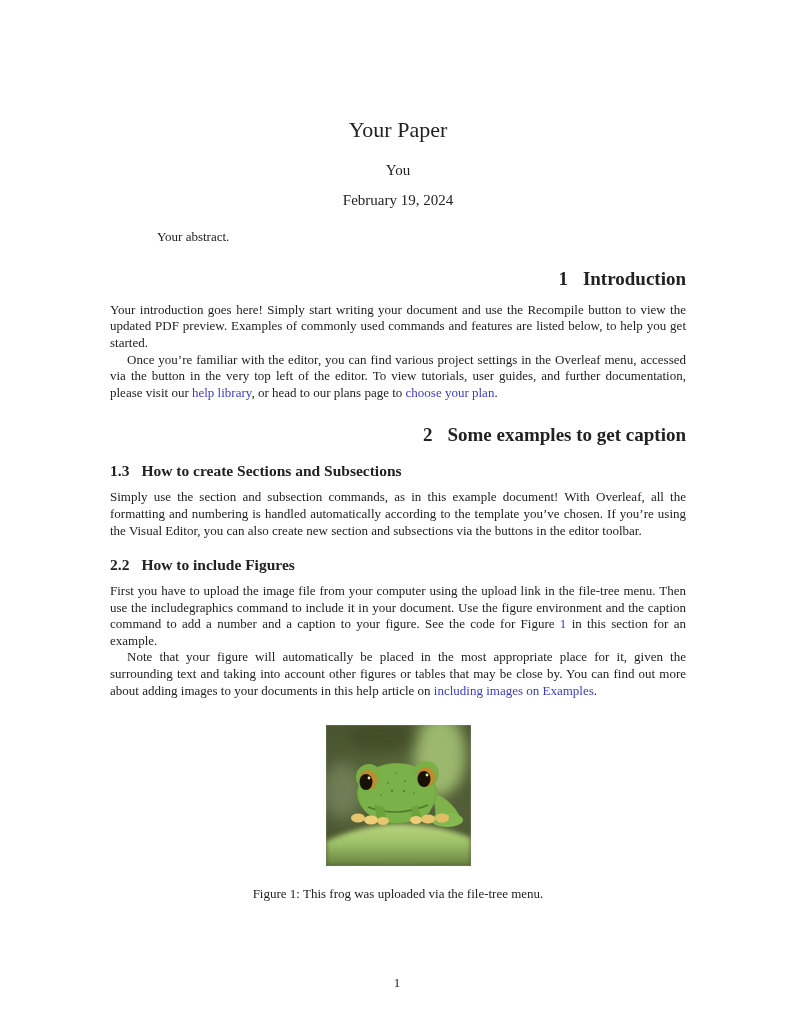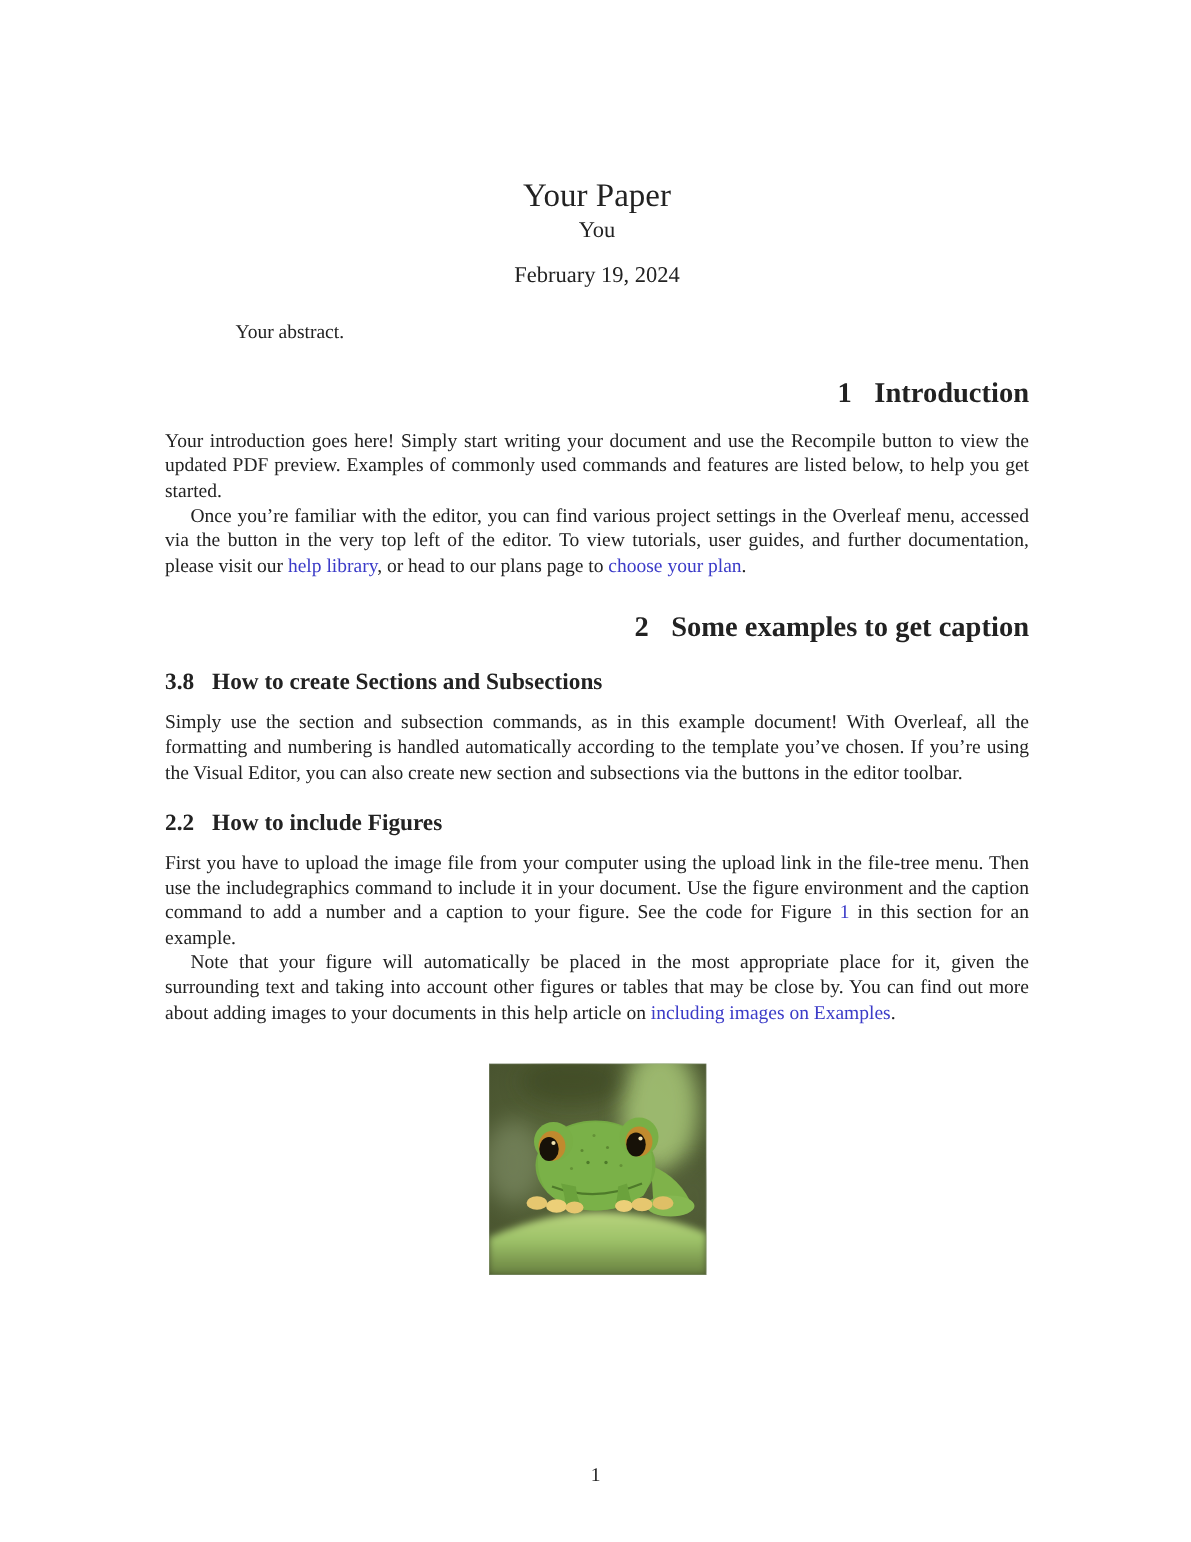--- a/index.html
+++ b/index.html
@@ -27,21 +27,21 @@
     top: 0;
     width: 576px;
   }
   .title {
     margin-top: 117px;
     text-align: center;
     font-size: 22px;
     line-height: 1.2;
   }
   .author {
-    margin-top: 3px;
+    margin-top: 19px;
     text-align: center;
     font-size: 15px;
   }
   .date {
     margin-top: 13px;
     text-align: center;
     font-size: 15px;
   }
   .abstract-heading {
     margin-top: 32px;
@@ -122,21 +122,21 @@
       <span class="sec-num">1</span><span>Introduction</span>
     </h1>
     <p class="body-par"><span>Your introduction goes here! Simply start writing your document and use the Recompile button to view the updated PDF preview. Examples of commonly used commands and features are listed below, to help you get started.</span></p>
     <p class="body-par indent"><span>Once you’re familiar with the editor, you can find various project settings in the Overleaf menu, accessed via the button in the very top left of the editor. To view tutorials, user guides, and further documentation, please visit our </span><a class="link" href="#">help library</a><span>, or head to our plans page to </span><a class="link" href="#">choose your plan</a><span>.</span></p>
 
     <h1 class="section">
       <span class="sec-num">2</span><span>Some examples to get caption</span>
     </h1>
 
     <h2 class="subsection">
-      <span class="sec-num">3.8</span><span>How to create Sections and Subsections</span>
+      <span class="sec-num">1.3</span><span>How to create Sections and Subsections</span>
     </h2>
     <p class="body-par"><span>Simply use the section and subsection commands, as in this example document! With Overleaf, all the formatting and numbering is handled automatically according to the template you’ve chosen. If you’re using the Visual Editor, you can also create new section and subsections via the buttons in the editor toolbar.</span></p>
 
     <h2 class="subsection">
       <span class="sec-num">2.2</span><span>How to include Figures</span>
     </h2>
     <p class="body-par"><span>First you have to upload the image file from your computer using the upload link in the file-tree menu. Then use the includegraphics command to include it in your document. Use the figure environment and the caption command to add a number and a caption to your figure. See the code for Figure </span><a class="link" href="#">1</a><span> in this section for an example.</span></p>
     <p class="body-par indent"><span>Note that your figure will automatically be placed in the most appropriate place for it, given the surrounding text and taking into account other figures or tables that may be close by. You can find out more about adding images to your documents in this help article on </span><a class="link" href="#">including images on Examples</a><span>.</span></p>
 
     <div class="figure-wrap">
@@ -194,18 +194,19 @@
             <ellipse cx="32" cy="93" rx="7" ry="4.5" fill="#e6c76f"></ellipse>
             <ellipse cx="45" cy="95" rx="7" ry="4.5" fill="#eccf78"></ellipse>
             <ellipse cx="57" cy="96" rx="6" ry="4" fill="#e6c76f"></ellipse>
             <ellipse cx="90" cy="95" rx="6" ry="4" fill="#eccf78"></ellipse>
             <ellipse cx="102" cy="94" rx="7" ry="4.5" fill="#e6c76f"></ellipse>
             <ellipse cx="116" cy="93" rx="7" ry="4.5" fill="#dfbf66"></ellipse>
             <rect width="145" height="141" fill="none" stroke="#9aa58f" stroke-width="1" opacity="0.5"></rect>
           </g>
         </svg>
       </span>
+      <div class="figure-caption">Figure 1: This frog was uploaded via the file-tree menu.</div>
     </div>
 
   </div>
 
   <div class="page-number">1</div>
 </div>
 
 </body></html>

